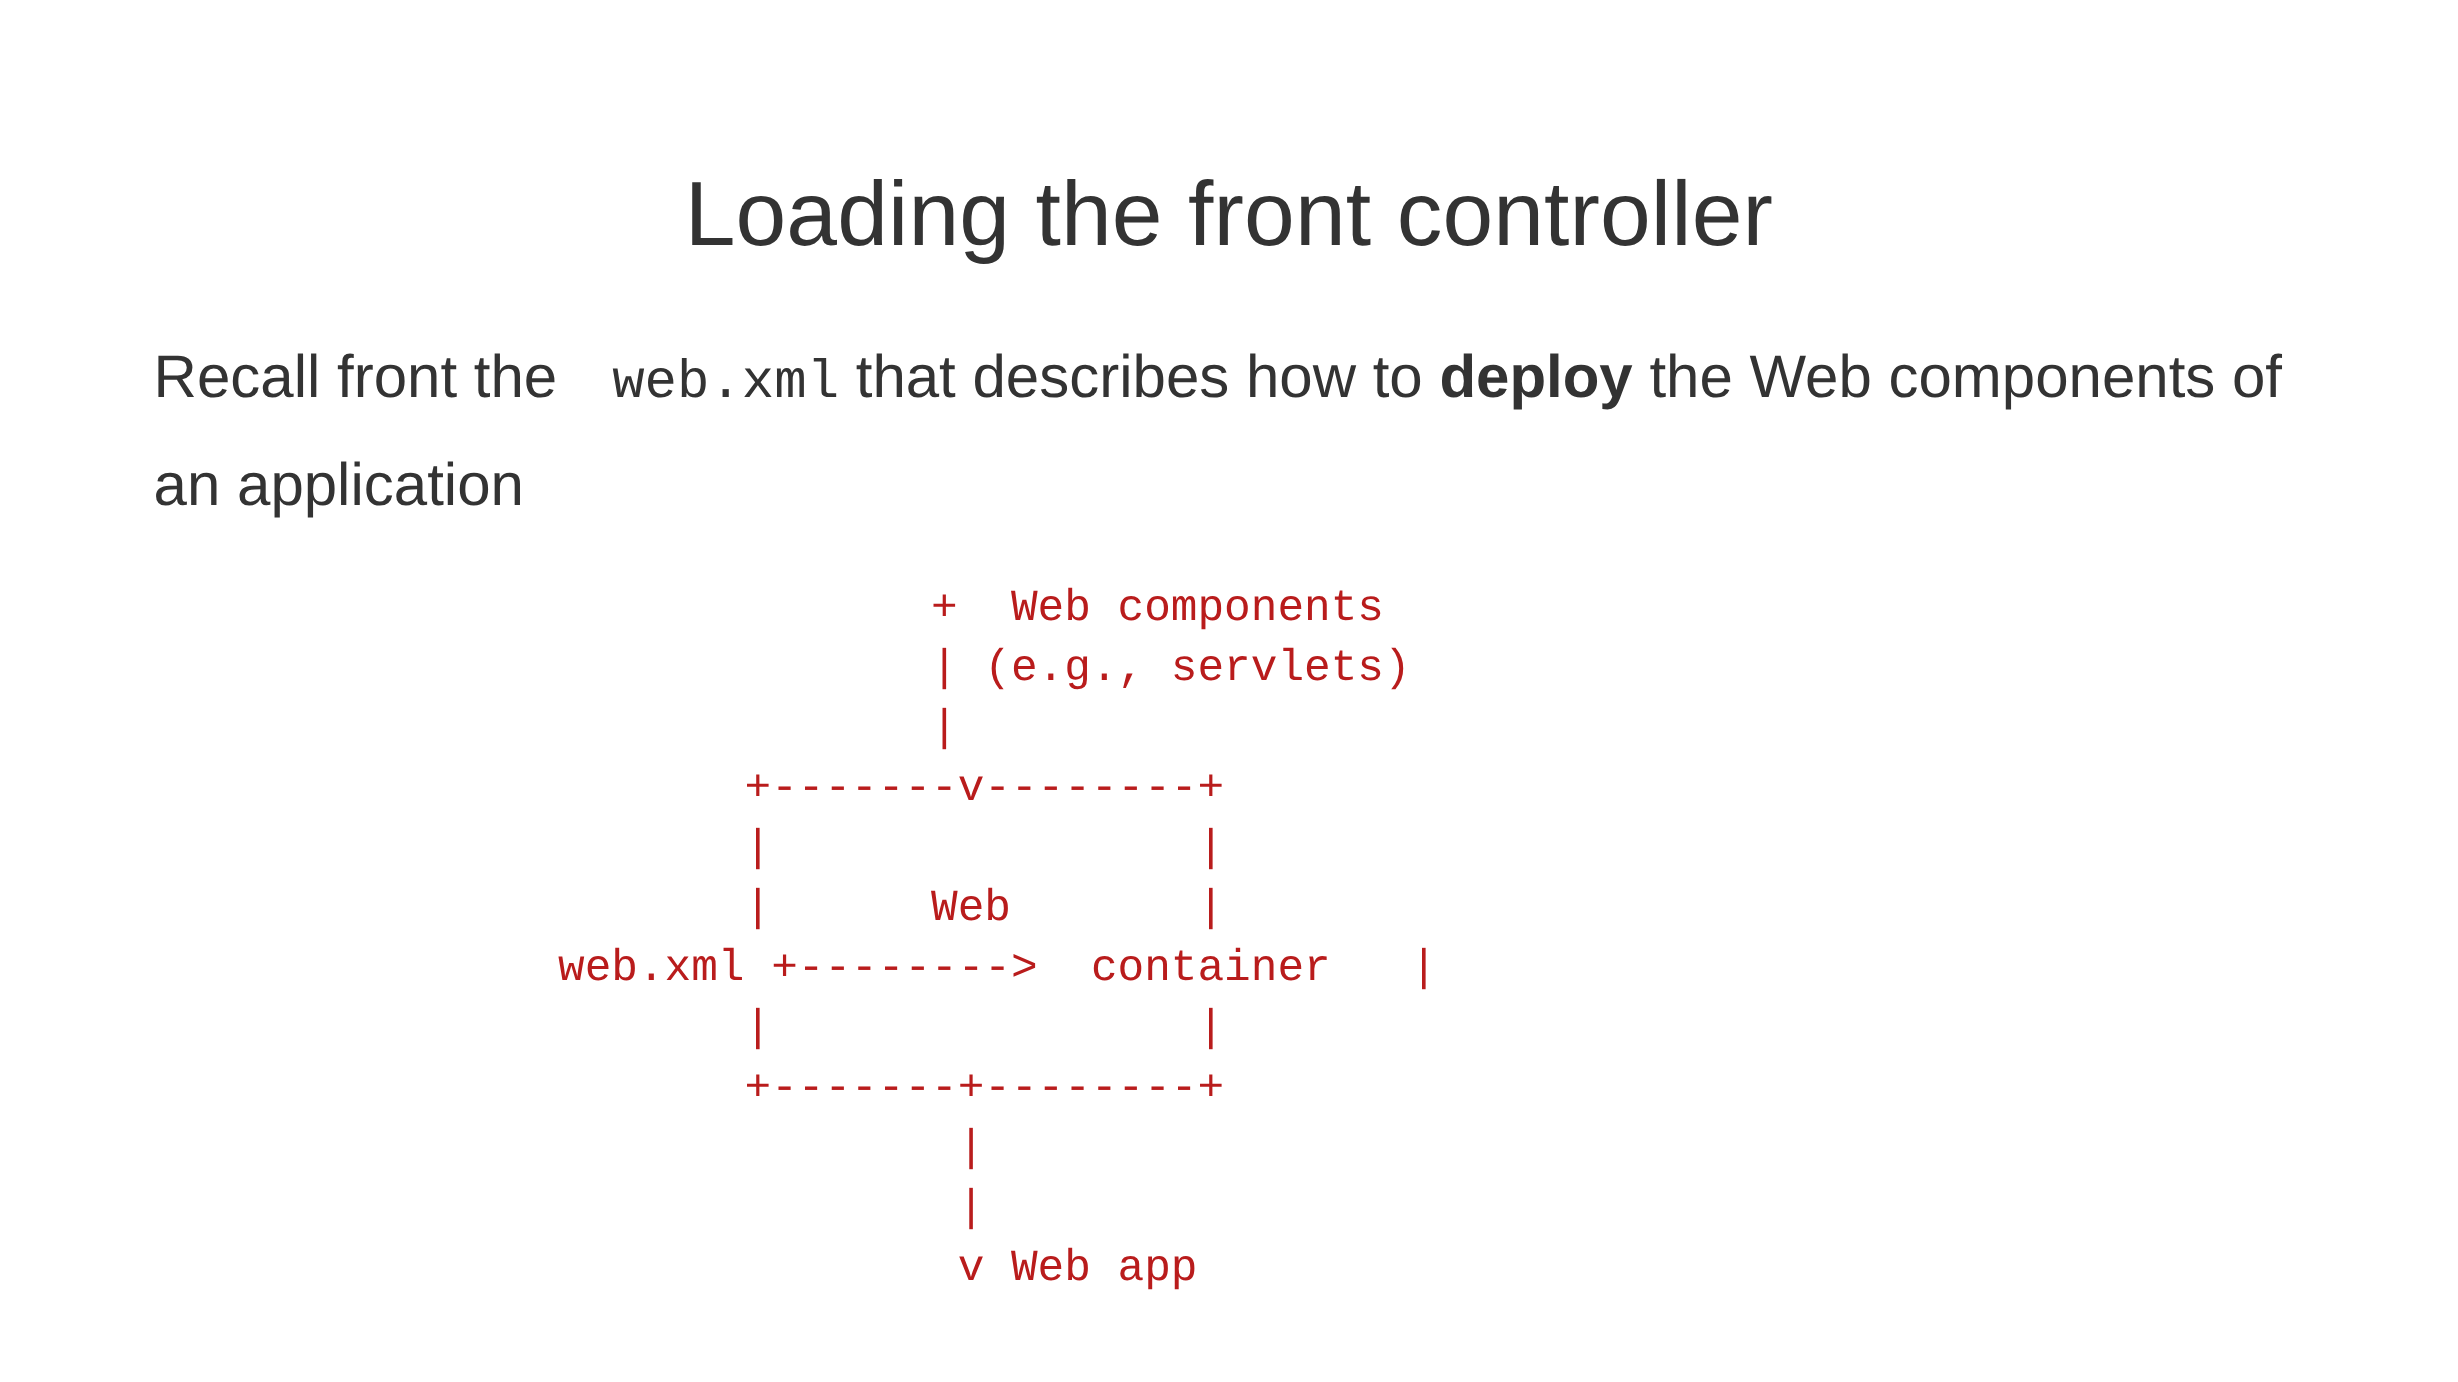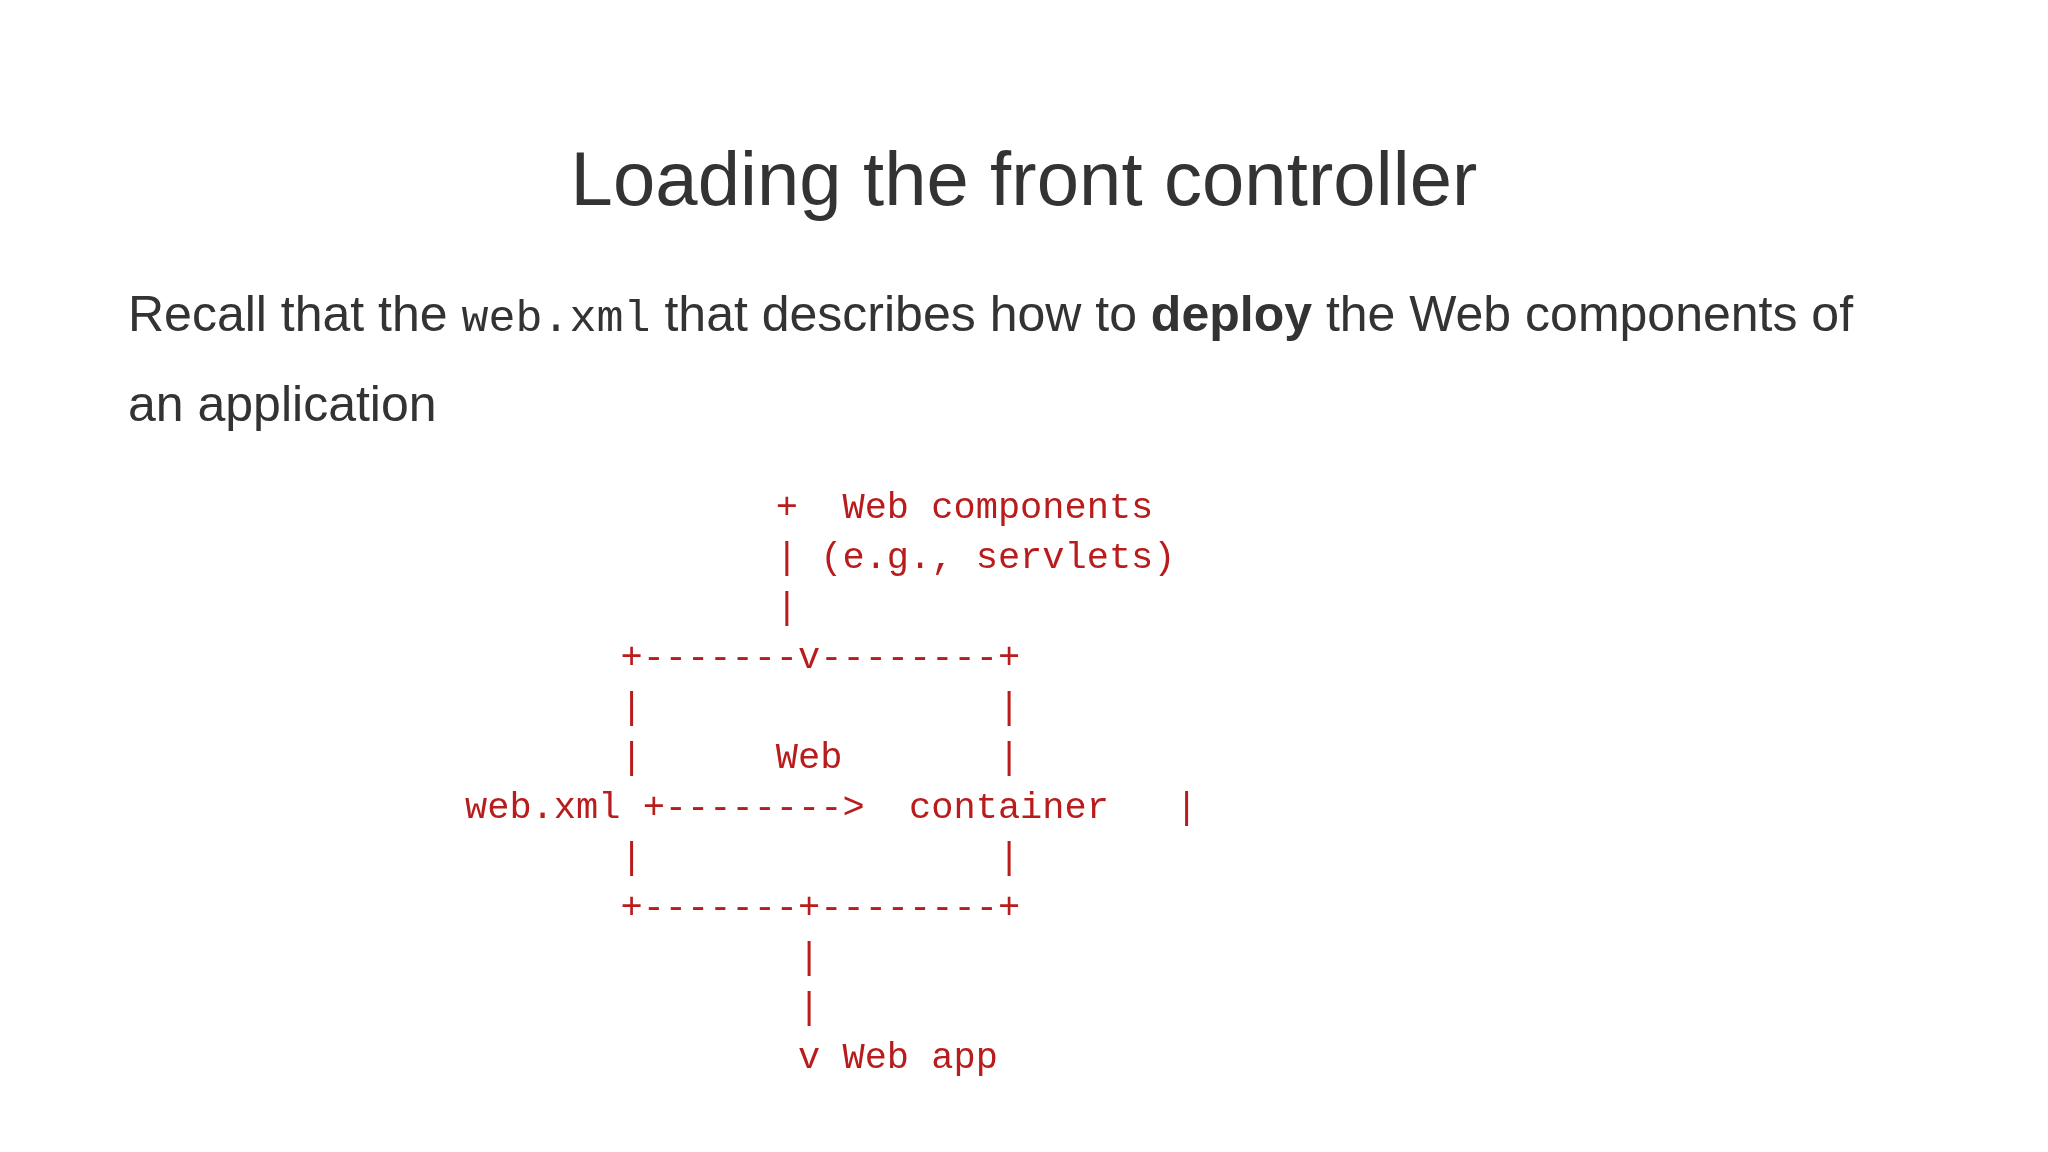--- a/index.html
+++ b/index.html
@@ -49,20 +49,21 @@
     font-weight: 400;
     font-size: 50px;
     line-height: 84px;
     color: #333333;
   }
 
   .slide-body .mono-inline {
     font-family: "Liberation Mono", "DejaVu Sans Mono", monospace;
     font-size: 45px;
     letter-spacing: 0px;
+    margin-left: 32px;
   }
 
   .slide-body .bold {
     font-weight: 700;
   }
 
   .ascii-art {
     position: absolute;
     top: 483px;
     left: 465px;
@@ -78,21 +79,21 @@
   }
 </style>
 </head>
 <body>
 
 <div class="slide">
 
   <h1 class="slide-title">Loading the front controller</h1>
 
   <div class="slide-body">
-    <span>Recall that the </span><span class="mono-inline">web.xml</span><span> that describes how to </span><span class="bold">deploy</span><span> the Web components of an application</span>
+    <span>Recall front the </span><span class="mono-inline">web.xml</span><span> that describes how to </span><span class="bold">deploy</span><span> the Web components of an application</span>
   </div>
 
   <pre class="ascii-art">              +  Web components
               | (e.g., servlets)
               |
        +-------v--------+
        |                |
        |      Web       |
 web.xml +--------&gt;  container   |
        |                |

